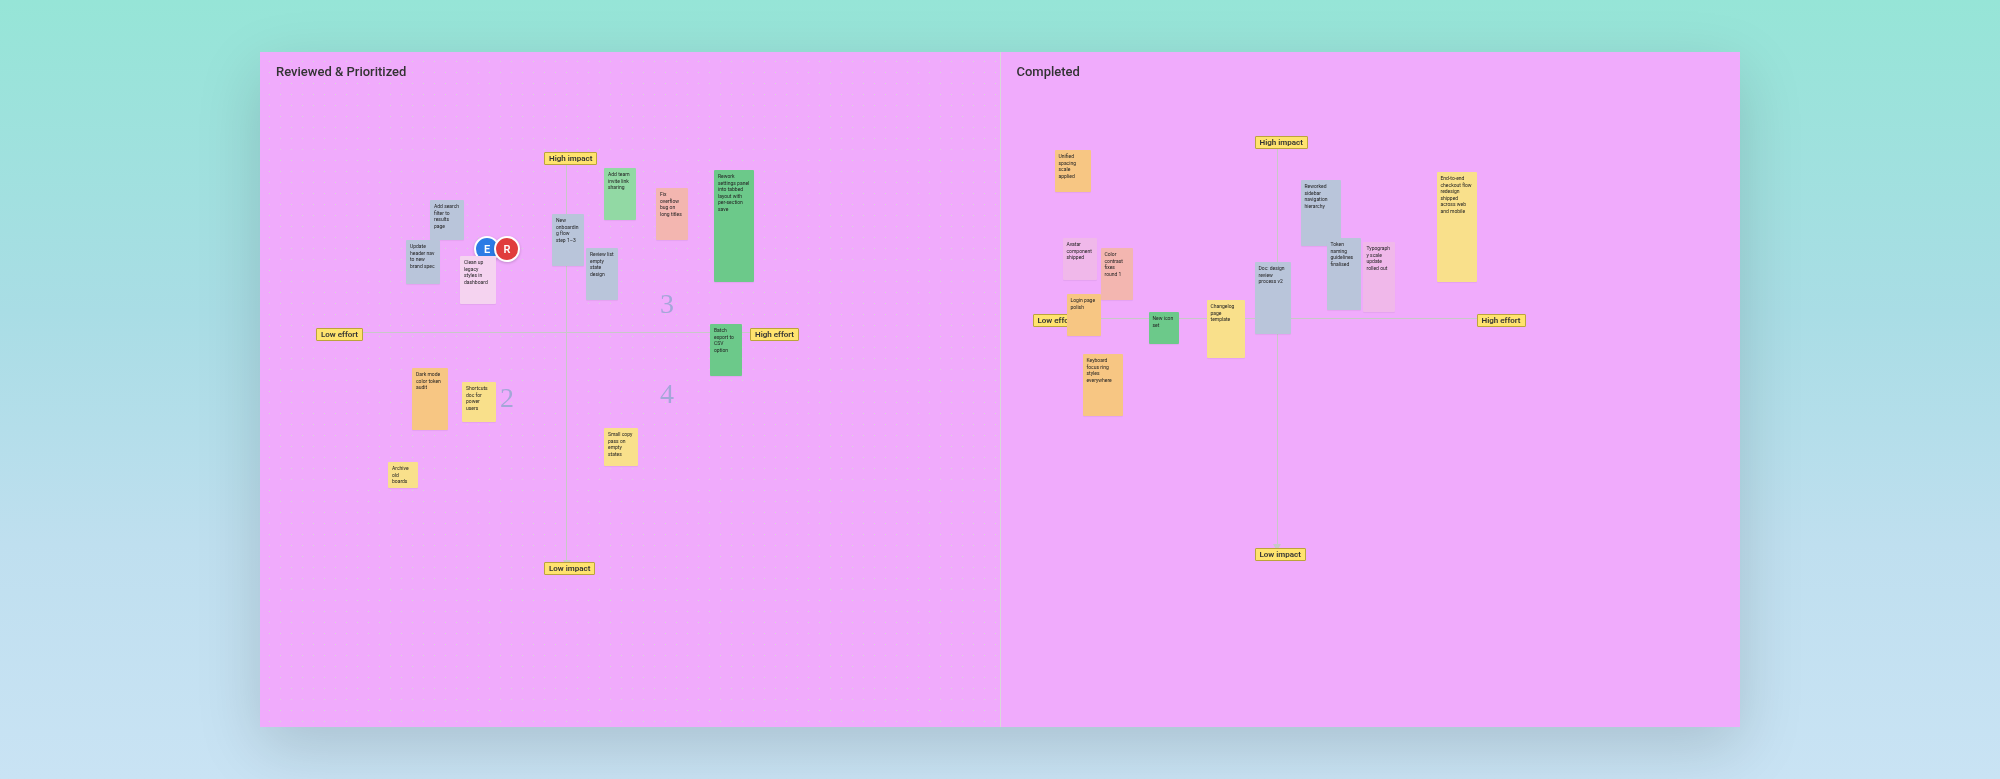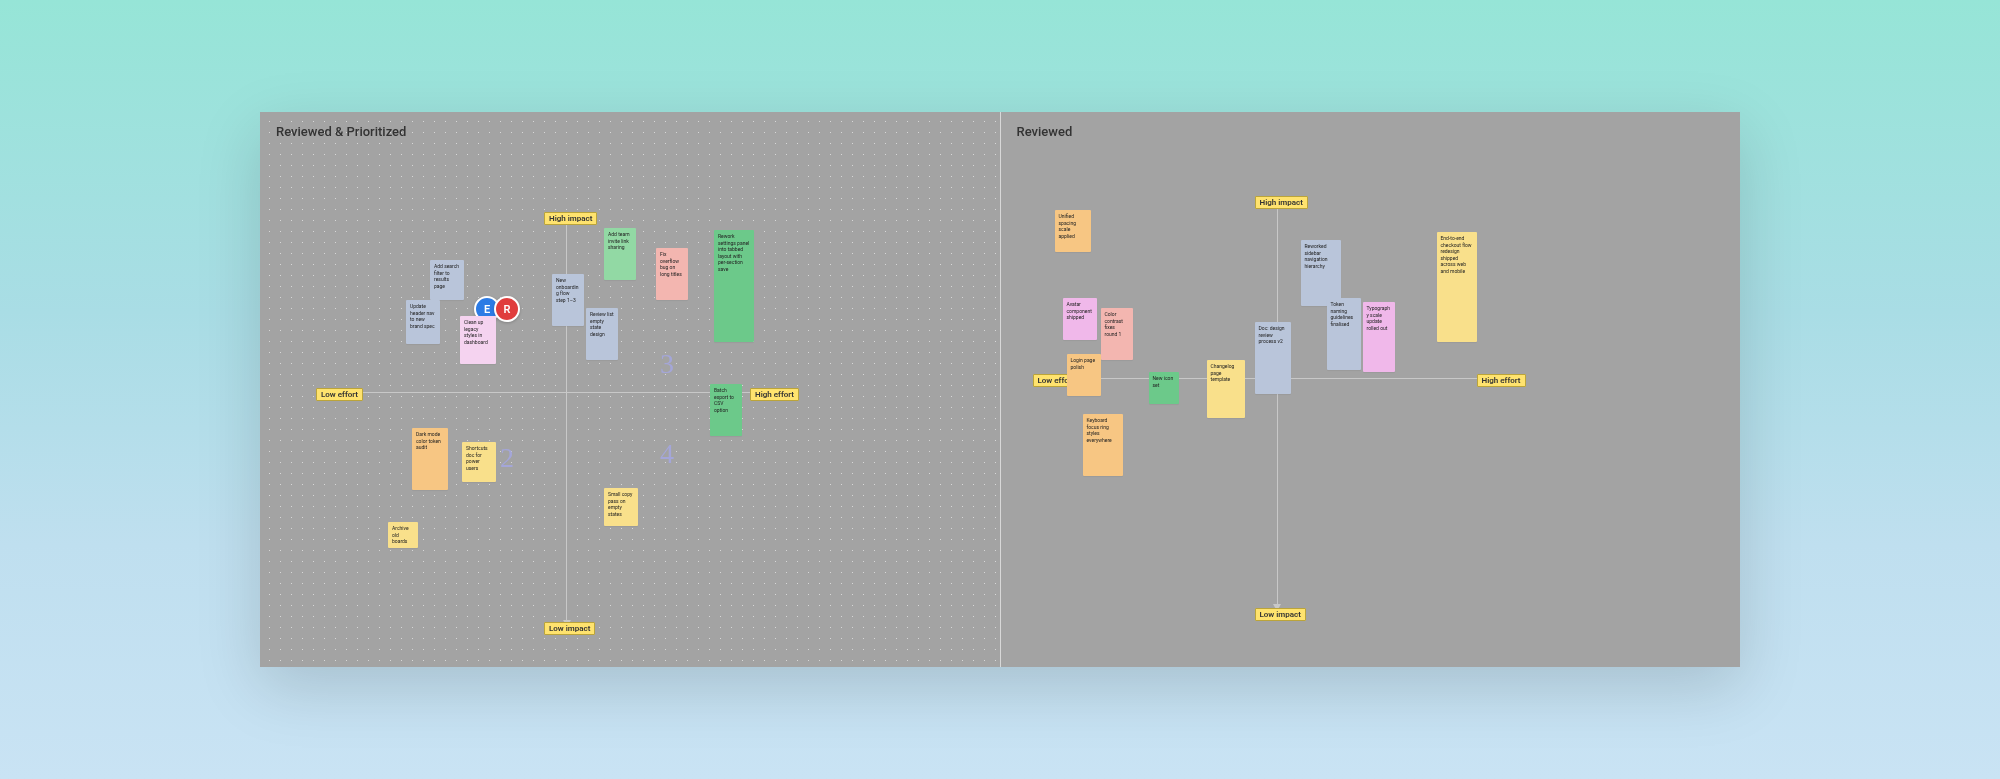--- a/index.html
+++ b/index.html
@@ -12,22 +12,22 @@
   body {
     background: linear-gradient(180deg, #96e5d7 0%, #a9dde5 40%, #bfdfef 70%, #c9e3f4 100%);
     display: flex;
     align-items: center;
     justify-content: center;
     min-height: 779px;
     width: 2000px;
   }
   .board {
     width: 1480px;
-    height: 555px;
-    background: #a3a3a3;
+    height: 675px;
+    background: #f0abfc;
     display: flex;
     box-shadow: 0 20px 60px rgba(0,0,0,0.15);
     position: relative;
   }
   .panel {
     position: relative;
     height: 100%;
     overflow: hidden;
   }
   .panel-left {
@@ -161,21 +161,21 @@
         <div class="note c-dgreen" style="left: 454px; top: 118px; width: 40px; height: 112px;">Rework settings panel into tabbed layout with per-section save</div>
         <div class="note c-dgreen" style="left: 450px; top: 272px; width: 32px; height: 52px;">Batch export to CSV option</div>
         <div class="note c-orange" style="left: 152px; top: 316px; width: 36px; height: 62px;">Dark mode color token audit</div>
         <div class="note c-yellow" style="left: 202px; top: 330px; width: 34px; height: 40px;">Shortcuts doc for power users</div>
         <div class="note c-yellow" style="left: 128px; top: 410px; width: 30px; height: 26px;">Archive old boards</div>
         <div class="note c-yellow" style="left: 344px; top: 376px; width: 34px; height: 38px;">Small copy pass on empty states</div>
       </div>
   </div>
 
   <div class="panel panel-right">
-    <div class="panel-title">Reviewed</div>
+    <div class="panel-title">Completed</div>
 
     <div class="axis axis-v" style="left:276px; top:94px; height:400px;"></div>
     <div class="axis axis-h" style="left:46px; top:266px; width:460px;"></div>
     <div class="arrowhead arrow-up" style="left:272.5px; top:88px;"></div>
     <div class="arrowhead arrow-down" style="left:272.5px; top:492px;"></div>
     <div class="arrowhead arrow-left" style="left:40px; top:262.5px;"></div>
     <div class="arrowhead arrow-right" style="left:504px; top:262.5px;"></div>
 
     <div class="axis-label" style="left:254px; top:84px;">High impact</div>
     <div class="axis-label" style="left:254px; top:496px;">Low impact</div>

